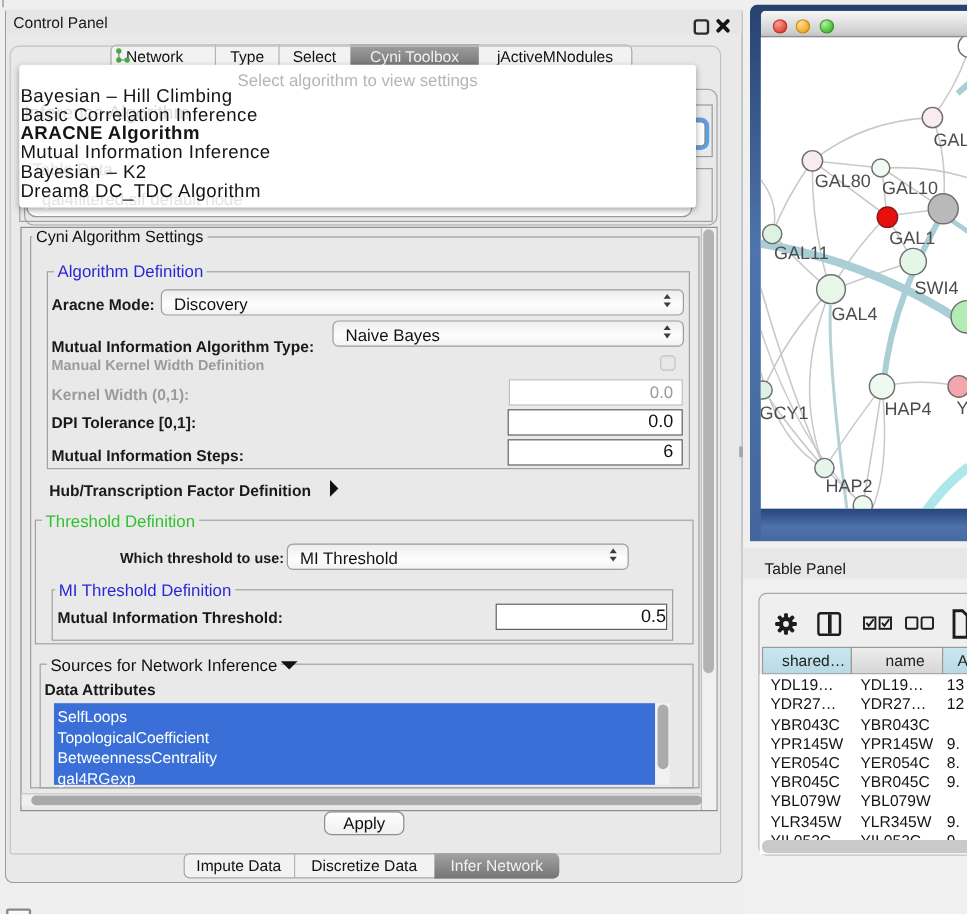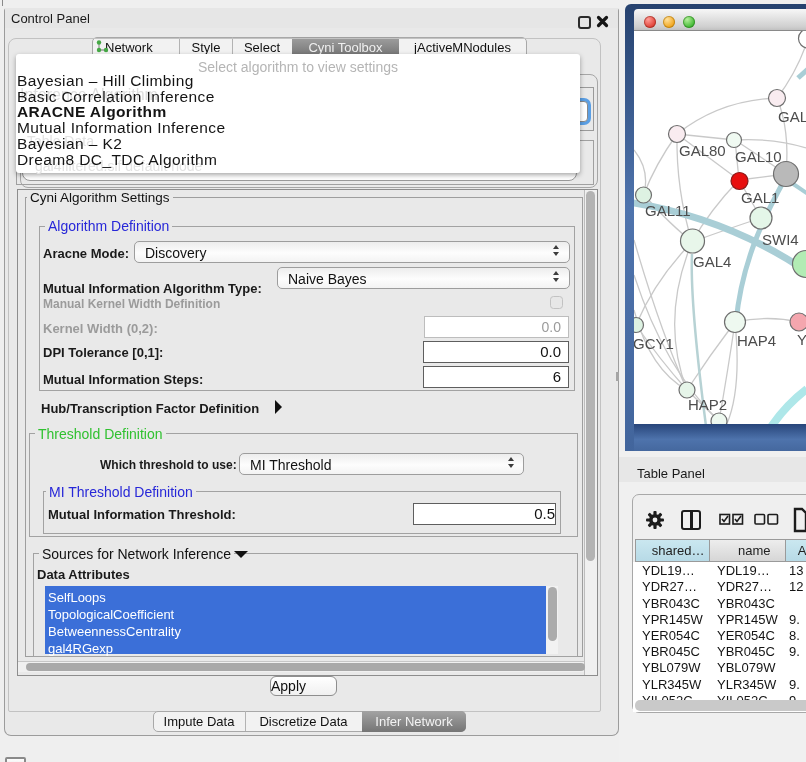--- a/index.html
+++ b/index.html
@@ -25,21 +25,21 @@
 <div class="abs" style="left:5px;top:8px;width:613px;height:20px;background:#e6e6e6;"></div>
 <div class="abs" style="left:11px;top:11px;font-size:13px;color:#1a1a1a;">Control Panel</div>
 <div class="abs" style="left:578px;top:16px;width:9px;height:9px;border:2px solid #2b2b2b;border-radius:3px;"></div>
 <svg class="abs" style="left:596px;top:15px;" width="13" height="13">
     <path d="M2.5 2.5 L10.5 10.5 M10.5 2.5 L2.5 10.5" stroke="#141414" stroke-width="3.2" stroke-linecap="round"></path>
   </svg>
 
 <div class="abs" style="left:92px;top:37px;width:435px;height:21px;background:#f2f2f2;border:1px solid #a8a8a8;border-radius:5px 5px 0 0;box-sizing:border-box;"></div>
 <div class="abs" style="left:92px;top:37px;height:21px;line-height:21px;font-size:13px;color:#111;">
   <div class="abs" style="left:0;width:88px;text-align:left;padding-left:13px;box-sizing:border-box;border-right:1px solid #b3b3b3;height:20px;">Network</div>
-  <div class="abs" style="left:88px;width:52px;text-align:center;border-right:1px solid #b3b3b3;height:20px;">Style</div>
+  <div class="abs" style="left:88px;width:52px;text-align:center;border-right:1px solid #b3b3b3;height:20px;">Type</div>
   <div class="abs" style="left:140px;width:60px;text-align:center;height:20px;">Select</div>
   <div class="abs" style="left:200px;width:107px;text-align:center;background:linear-gradient(#a0a0a0,#707070);color:#f0f0f0;height:21px;">Cyni Toolbox</div>
   <div class="abs" style="left:307px;width:127px;text-align:center;height:21px;border-radius:0 5px 0 0;">jActiveMNodules</div>
 </div>
 <svg class="abs" style="left:95px;top:39px;" width="14" height="14">
   <path d="M4 4 L4 11 L11 11" stroke="#9a9a9a" stroke-width="1.3" fill="none"></path>
   <circle cx="4" cy="3.5" r="2.2" fill="#45a845"></circle>
     <circle cx="4" cy="11" r="2.2" fill="#45a845"></circle>
     <circle cx="11" cy="11" r="2.2" fill="#45a845"></circle>
 </svg>
@@ -78,21 +78,21 @@
 <div class="abs combo" style="left:277px;top:267px;width:293px;height:22px;"></div>
 <div class="abs cotext" style="left:288px;top:271px;">Naive Bayes</div>
 <div class="abs arrows" style="left:553px;top:271px;">
     <div class="up"></div>
     <div class="dn"></div>
   </div>
 
 <div class="abs glbl" style="left:43px;top:297px;font-size:12px;">Manual Kernel Width Definition</div>
 <div class="abs" style="left:550px;top:296px;width:13px;height:13px;background:#e7e7e7;border:1px solid #c2c2c2;border-radius:3.5px;box-sizing:border-box;"></div>
 
-<div class="abs glbl" style="left:43px;top:321px;">Kernel Width (0,2):</div>
+<div class="abs glbl" style="left:43px;top:321px;">Kernel Width (0,1):</div>
 <div class="abs field" style="left:424px;top:316px;width:145px;height:22px;border:1px solid #bdbdbd;color:#9b9b9b;line-height:20px;padding-right:7px;">0.0</div>
 
 <div class="abs lbl" style="left:43px;top:345px;">DPI Tolerance [0,1]:</div>
 <div class="abs field" style="left:423px;top:341px;width:146px;height:22px;border:1px solid #5e5e5e;color:#111;line-height:20px;padding-right:7px;font-size:15px;">0.0</div>
 
 <div class="abs lbl" style="left:43px;top:372px;">Mutual Information Steps:</div>
 <div class="abs field" style="left:423px;top:366px;width:146px;height:22px;border:1px solid #5e5e5e;color:#111;line-height:20px;padding-right:7px;font-size:15px;">6</div>
 
 <div class="abs lbl" style="left:41px;top:401px;">Hub/Transcription Factor Definition</div>
 <div class="abs" style="left:274.5px;top:399.5px;width:0;height:0;border-top:7.5px solid transparent;border-bottom:7.5px solid transparent;border-left:7.2px solid #111;"></div>
@@ -116,21 +116,21 @@
 <div class="abs" style="left:33px;top:553px;width:545px;height:104px;border:1px solid #a2a2a2;box-sizing:border-box;"></div>
 <div class="abs gt" style="left:39px;top:546px;color:#111;">Sources for Network Inference</div>
 <div class="abs" style="left:234px;top:551px;width:0;height:0;border-left:7px solid transparent;border-right:7px solid transparent;border-top:7.5px solid #111;"></div>
 <div class="abs lbl" style="left:37px;top:567px;">Data Attributes</div>
 
 <div class="abs" style="left:45px;top:586px;width:501px;height:68px;background:#3b6fd8;"></div>
 <div class="abs" style="left:48px;top:589px;font-size:13px;line-height:17.1px;color:#fff;">SelfLoops<br>TopologicalCoefficient<br>BetweennessCentrality<br>gal4RGexp</div>
 <div class="abs" style="left:546px;top:586px;width:12px;height:68px;background:#f2f2f2;"></div>
 <div class="abs" style="left:548px;top:587px;width:9px;height:54px;background:#ababab;border-radius:4.5px;"></div>
 
-<div class="abs" style="left:270px;top:675.5px;width:67px;height:20px;background:linear-gradient(#ffffff,#f0f0f0);border:1px solid #8e8e8e;border-radius:6px;box-sizing:border-box;line-height:18px;font-size:14px;color:#111;">Apply</div>
+<div class="abs" style="left:270px;top:675.5px;width:67px;height:20px;background:linear-gradient(#ffffff,#f0f0f0);border:1px solid #8e8e8e;border-radius:6px;box-sizing:border-box;text-align:center;line-height:18px;font-size:14px;color:#111;">Apply</div>
 
 <div class="abs" style="left:153px;top:711px;width:313px;height:21px;background:#f2f2f2;border:1px solid #a8a8a8;border-radius:5px;box-sizing:border-box;"></div>
 <div class="abs" style="left:153px;top:711px;height:21px;line-height:21px;font-size:13px;color:#111;">
   <div class="abs" style="left:0;width:92px;text-align:center;border-right:1px solid #b3b3b3;height:20px;">Impute Data</div>
   <div class="abs" style="left:92px;width:117px;text-align:center;height:20px;">Discretize Data</div>
   <div class="abs" style="left:209px;width:104px;text-align:center;background:linear-gradient(#a3a3a3,#757575);color:#f2f2f2;height:21px;border-radius:0 5px 5px 0;">Infer Network</div>
 </div>
 
 <div class="abs" style="left:5px;top:757px;width:21px;height:12px;background:linear-gradient(#fdfdfd,#e8e8e8);border:2px solid #8a8a8a;border-radius:2px;box-sizing:border-box;"></div>
 

